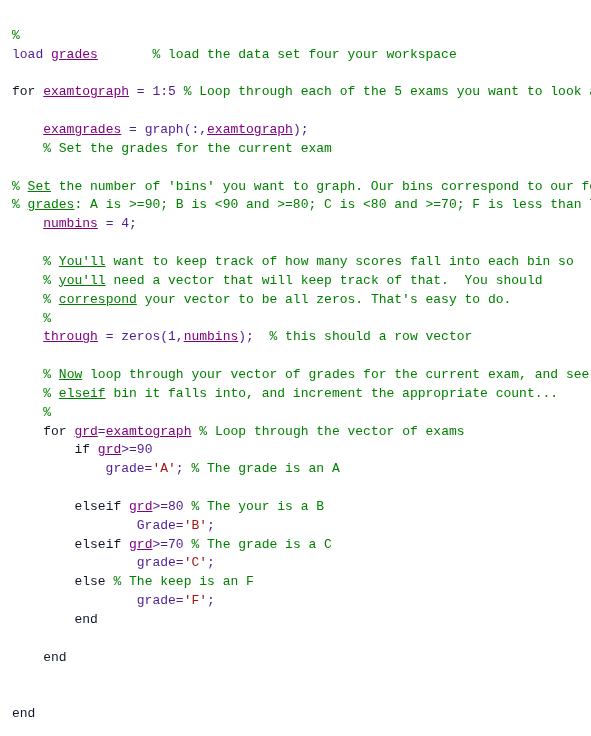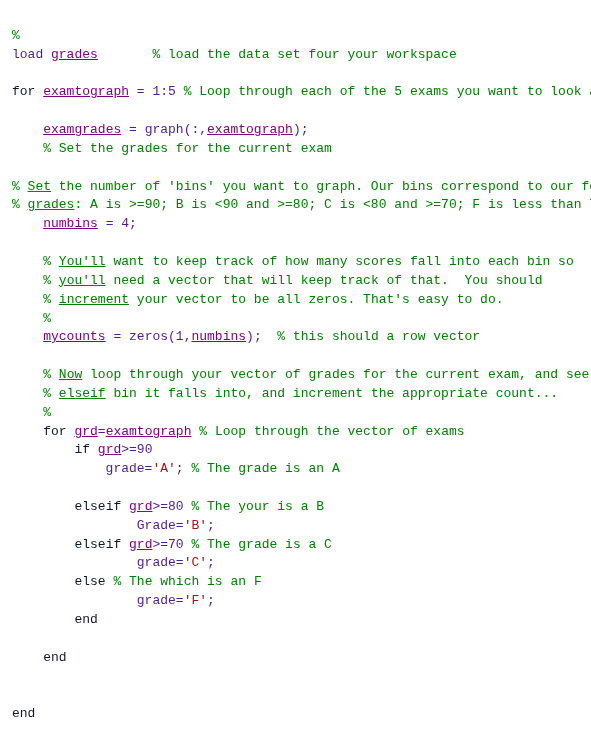--- a/index.html
+++ b/index.html
@@ -34,36 +34,36 @@
 </span>
 <span><span class="normal">    </span><span class="var underline">examgrades</span><span class="normal"> = graph(:,</span><span class="var underline">examtograph</span><span class="normal">);</span>
 </span><span><span class="normal">    </span><span class="comment">% Set the grades for the current exam</span>
 </span>
 <span><span class="comment">% <span class="underline">Set</span> the number of 'bins' you want to graph. Our bins correspond to our four</span>
 </span><span><span class="comment">% <span class="underline">grades</span>: A is &gt;=90; B is &lt;90 and &gt;=80; C is &lt;80 and &gt;=70; F is less than 70</span>
 </span><span><span class="normal">    </span><span class="var underline">numbins</span><span class="normal"> = 4;</span>
 </span>
 <span><span class="normal">    </span><span class="comment">% <span class="underline">You'll</span> want to keep track of how many scores fall into each bin so</span>
 </span><span><span class="normal">    </span><span class="comment">% <span class="underline">you'll</span> need a vector that will keep track of that.  You should</span>
-</span><span><span class="normal">    </span><span class="comment">% <span class="underline">increment</span> your vector to be all zeros. That's easy to do.</span>
+</span><span><span class="normal">    </span><span class="comment">% <span class="underline">correspond</span> your vector to be all zeros. That's easy to do.</span>
 </span><span><span class="comment">    %</span>
-</span><span><span class="normal">    </span><span class="var underline">mycounts</span><span class="normal"> = zeros(1,</span><span class="var underline">numbins</span><span class="normal">);  </span><span class="comment">% this should a row vector</span>
+</span><span><span class="normal">    </span><span class="var underline">through</span><span class="normal"> = zeros(1,</span><span class="var underline">numbins</span><span class="normal">);  </span><span class="comment">% this should a row vector</span>
 </span>
 <span><span class="normal">    </span><span class="comment">% <span class="underline">Now</span> loop through your vector of grades for the current exam, and see</span>
 </span><span><span class="normal">    </span><span class="comment">% <span class="underline">elseif</span> bin it falls into, and increment the appropriate count...</span>
 </span><span><span class="comment">    %</span>
 </span><span><span class="normal">    </span><span class="kw">for</span><span class="normal"> </span><span class="var underline">grd</span><span class="normal">=</span><span class="var underline">examtograph</span><span class="normal"> </span><span class="comment">% Loop through the vector of exams</span>
 </span><span><span class="normal">        </span><span class="kw">if</span><span class="normal"> </span><span class="var underline">grd</span><span class="normal">&gt;=90</span>
 </span><span><span class="normal">            grade=</span><span class="str">'A'</span><span class="normal">; </span><span class="comment">% The grade is an A</span>
 </span>
 <span><span class="normal">        </span><span class="kw">elseif</span><span class="normal"> </span><span class="var underline">grd</span><span class="normal">&gt;=80 </span><span class="comment">% The your is a B</span>
 </span><span><span class="normal">                Grade=</span><span class="str">'B'</span><span class="normal">;</span>
 </span><span><span class="normal">        </span><span class="kw">elseif</span><span class="normal"> </span><span class="var underline">grd</span><span class="normal">&gt;=70 </span><span class="comment">% The grade is a C</span>
 </span><span><span class="normal">                grade=</span><span class="str">'C'</span><span class="normal">;</span>
-</span><span><span class="normal">        </span><span class="kw">else</span><span class="normal"> </span><span class="comment">% The which is an F</span>
+</span><span><span class="normal">        </span><span class="kw">else</span><span class="normal"> </span><span class="comment">% The keep is an F</span>
 </span><span><span class="normal">                grade=</span><span class="str">'F'</span><span class="normal">;</span>
 </span><span><span class="normal">        </span><span class="kw">end</span>
 </span>
 <span><span class="normal">    </span><span class="kw">end</span>
 </span>
 
 <span><span class="kw">end</span>
 </span>
 
 </div>

